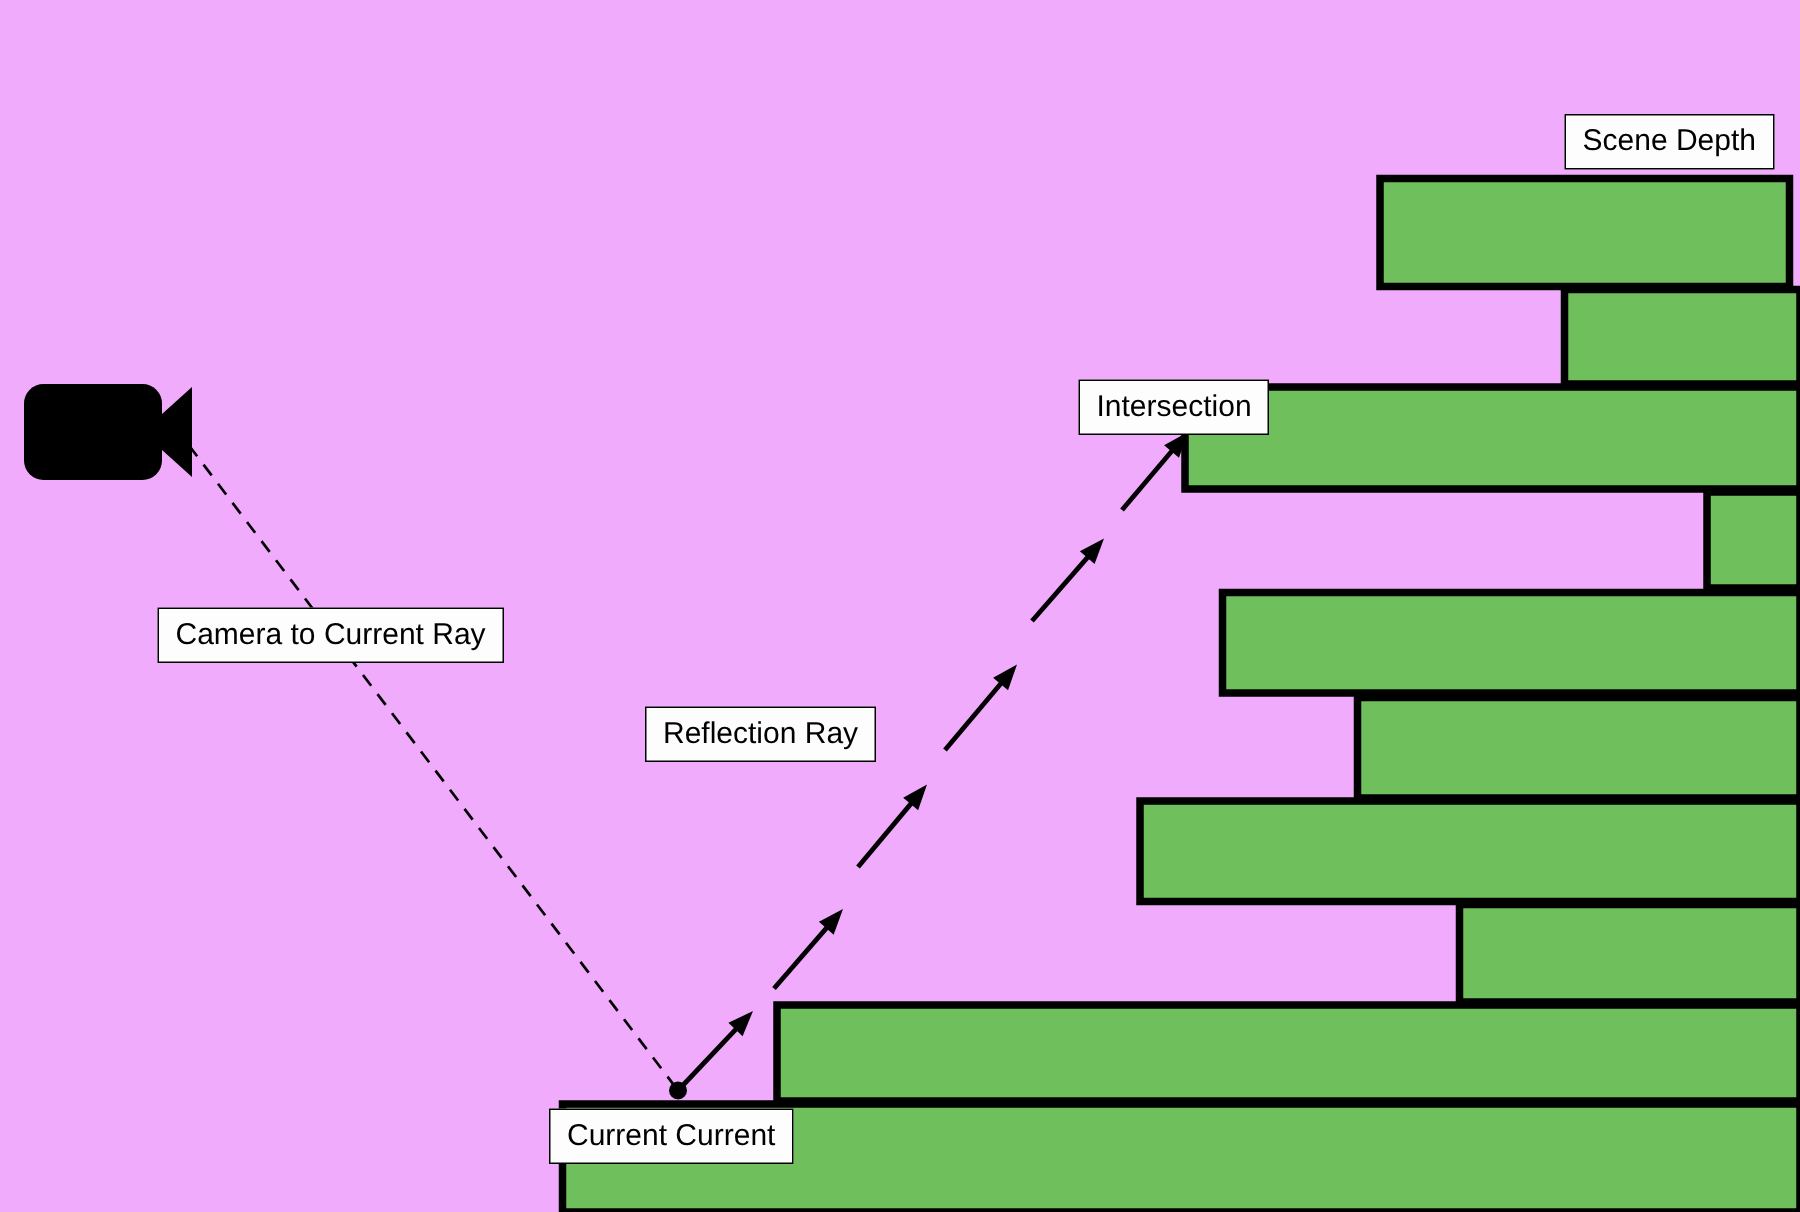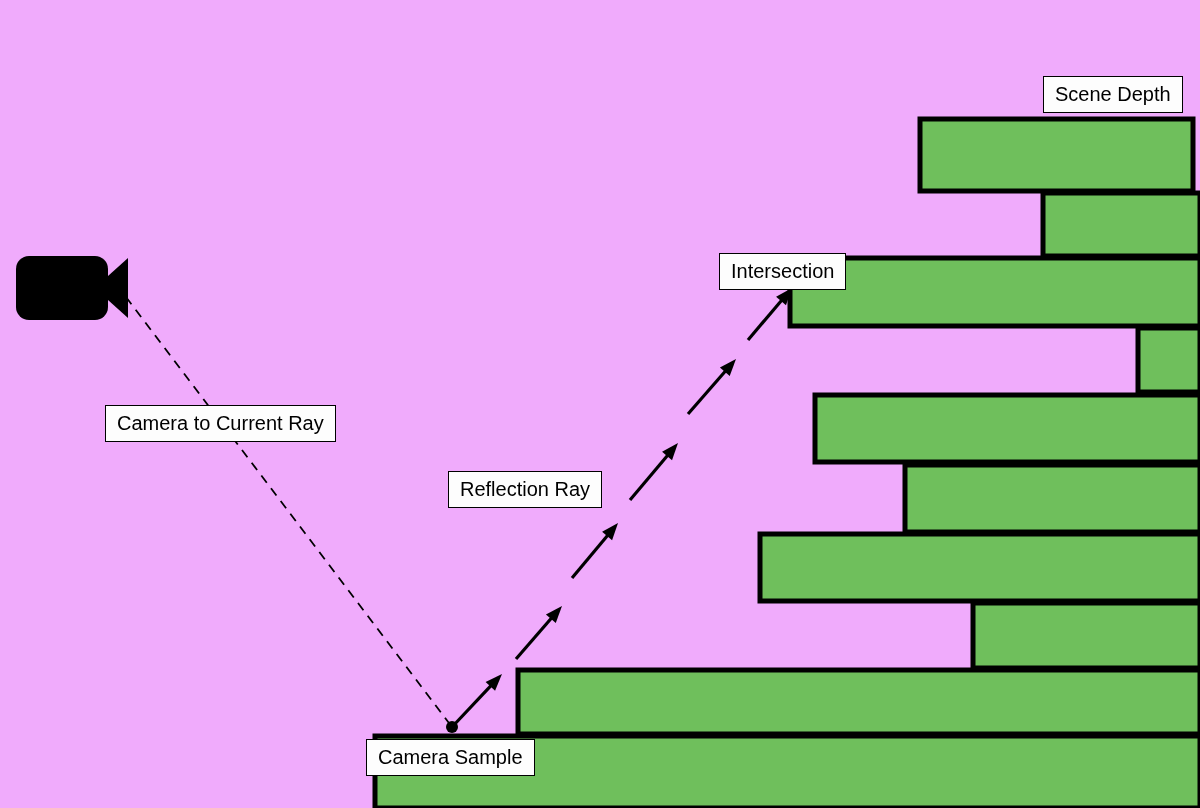--- a/index.html
+++ b/index.html
@@ -31,21 +31,21 @@
     font-family: "Liberation Sans", sans-serif;
     font-size: 20px;
     line-height: 1;
     padding: 7px 11px 8px 11px;
     white-space: nowrap;
     box-sizing: border-box;
   }
   #label-scene-depth  { left: 1043px; top: 76px; }
   #label-intersection { left: 719px;  top: 253px; }
   #label-camera-ray   { left: 105px;  top: 405px; }
-  #label-reflection   { left: 448px;  top: 471px; }
+  #label-reflection   { left: 430px;  top: 471px; }
   #label-current      { left: 366px;  top: 739px; }
 </style>
 </head>
 <body>
 
 <div id="stage">
 
   <svg id="scene-svg" viewBox="0 0 1200 808" xmlns="http://www.w3.org/2000/svg">
 
     <g id="depth-blocks-group">
@@ -87,15 +87,15 @@
   </svg>
 
   <div class="label-box" id="label-scene-depth">Scene Depth</div>
 
   <div class="label-box" id="label-intersection">Intersection</div>
 
   <div class="label-box" id="label-camera-ray">Camera to Current Ray</div>
 
   <div class="label-box" id="label-reflection">Reflection Ray</div>
 
-  <div class="label-box" id="label-current">Camera Sample</div>
+  <div class="label-box" id="label-current">Current Current</div>
 
 </div>
 
 </body></html>

